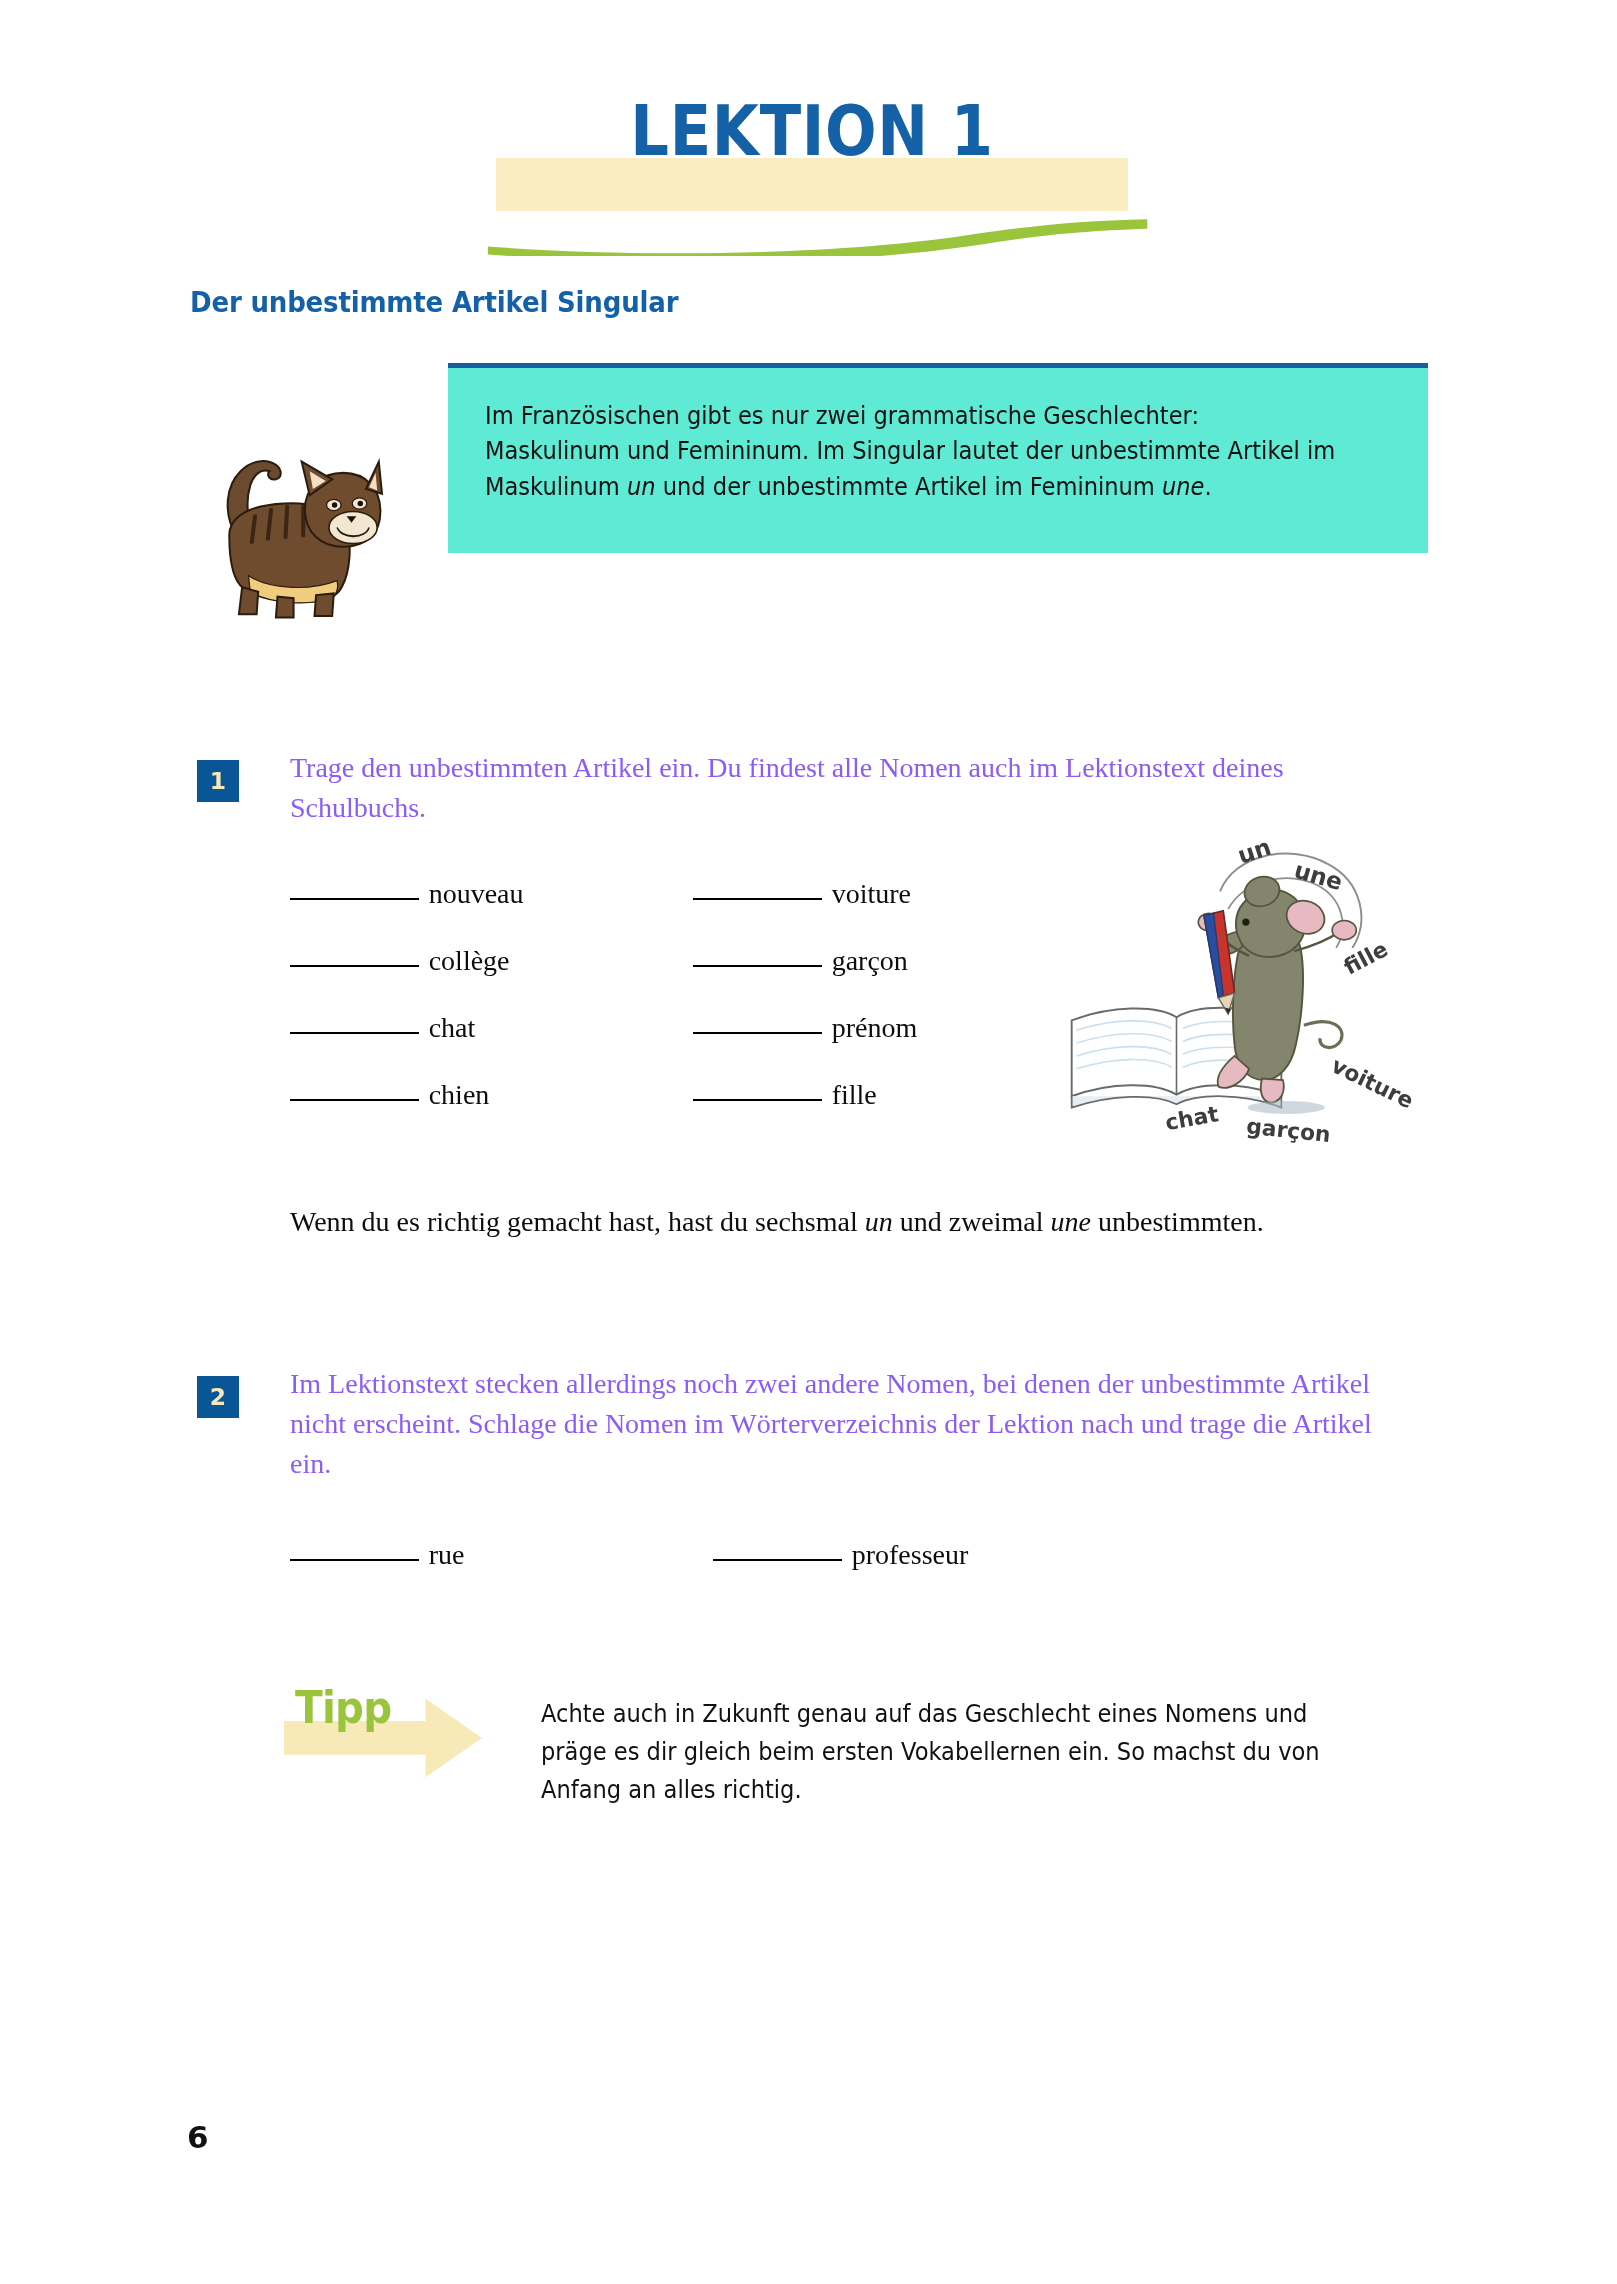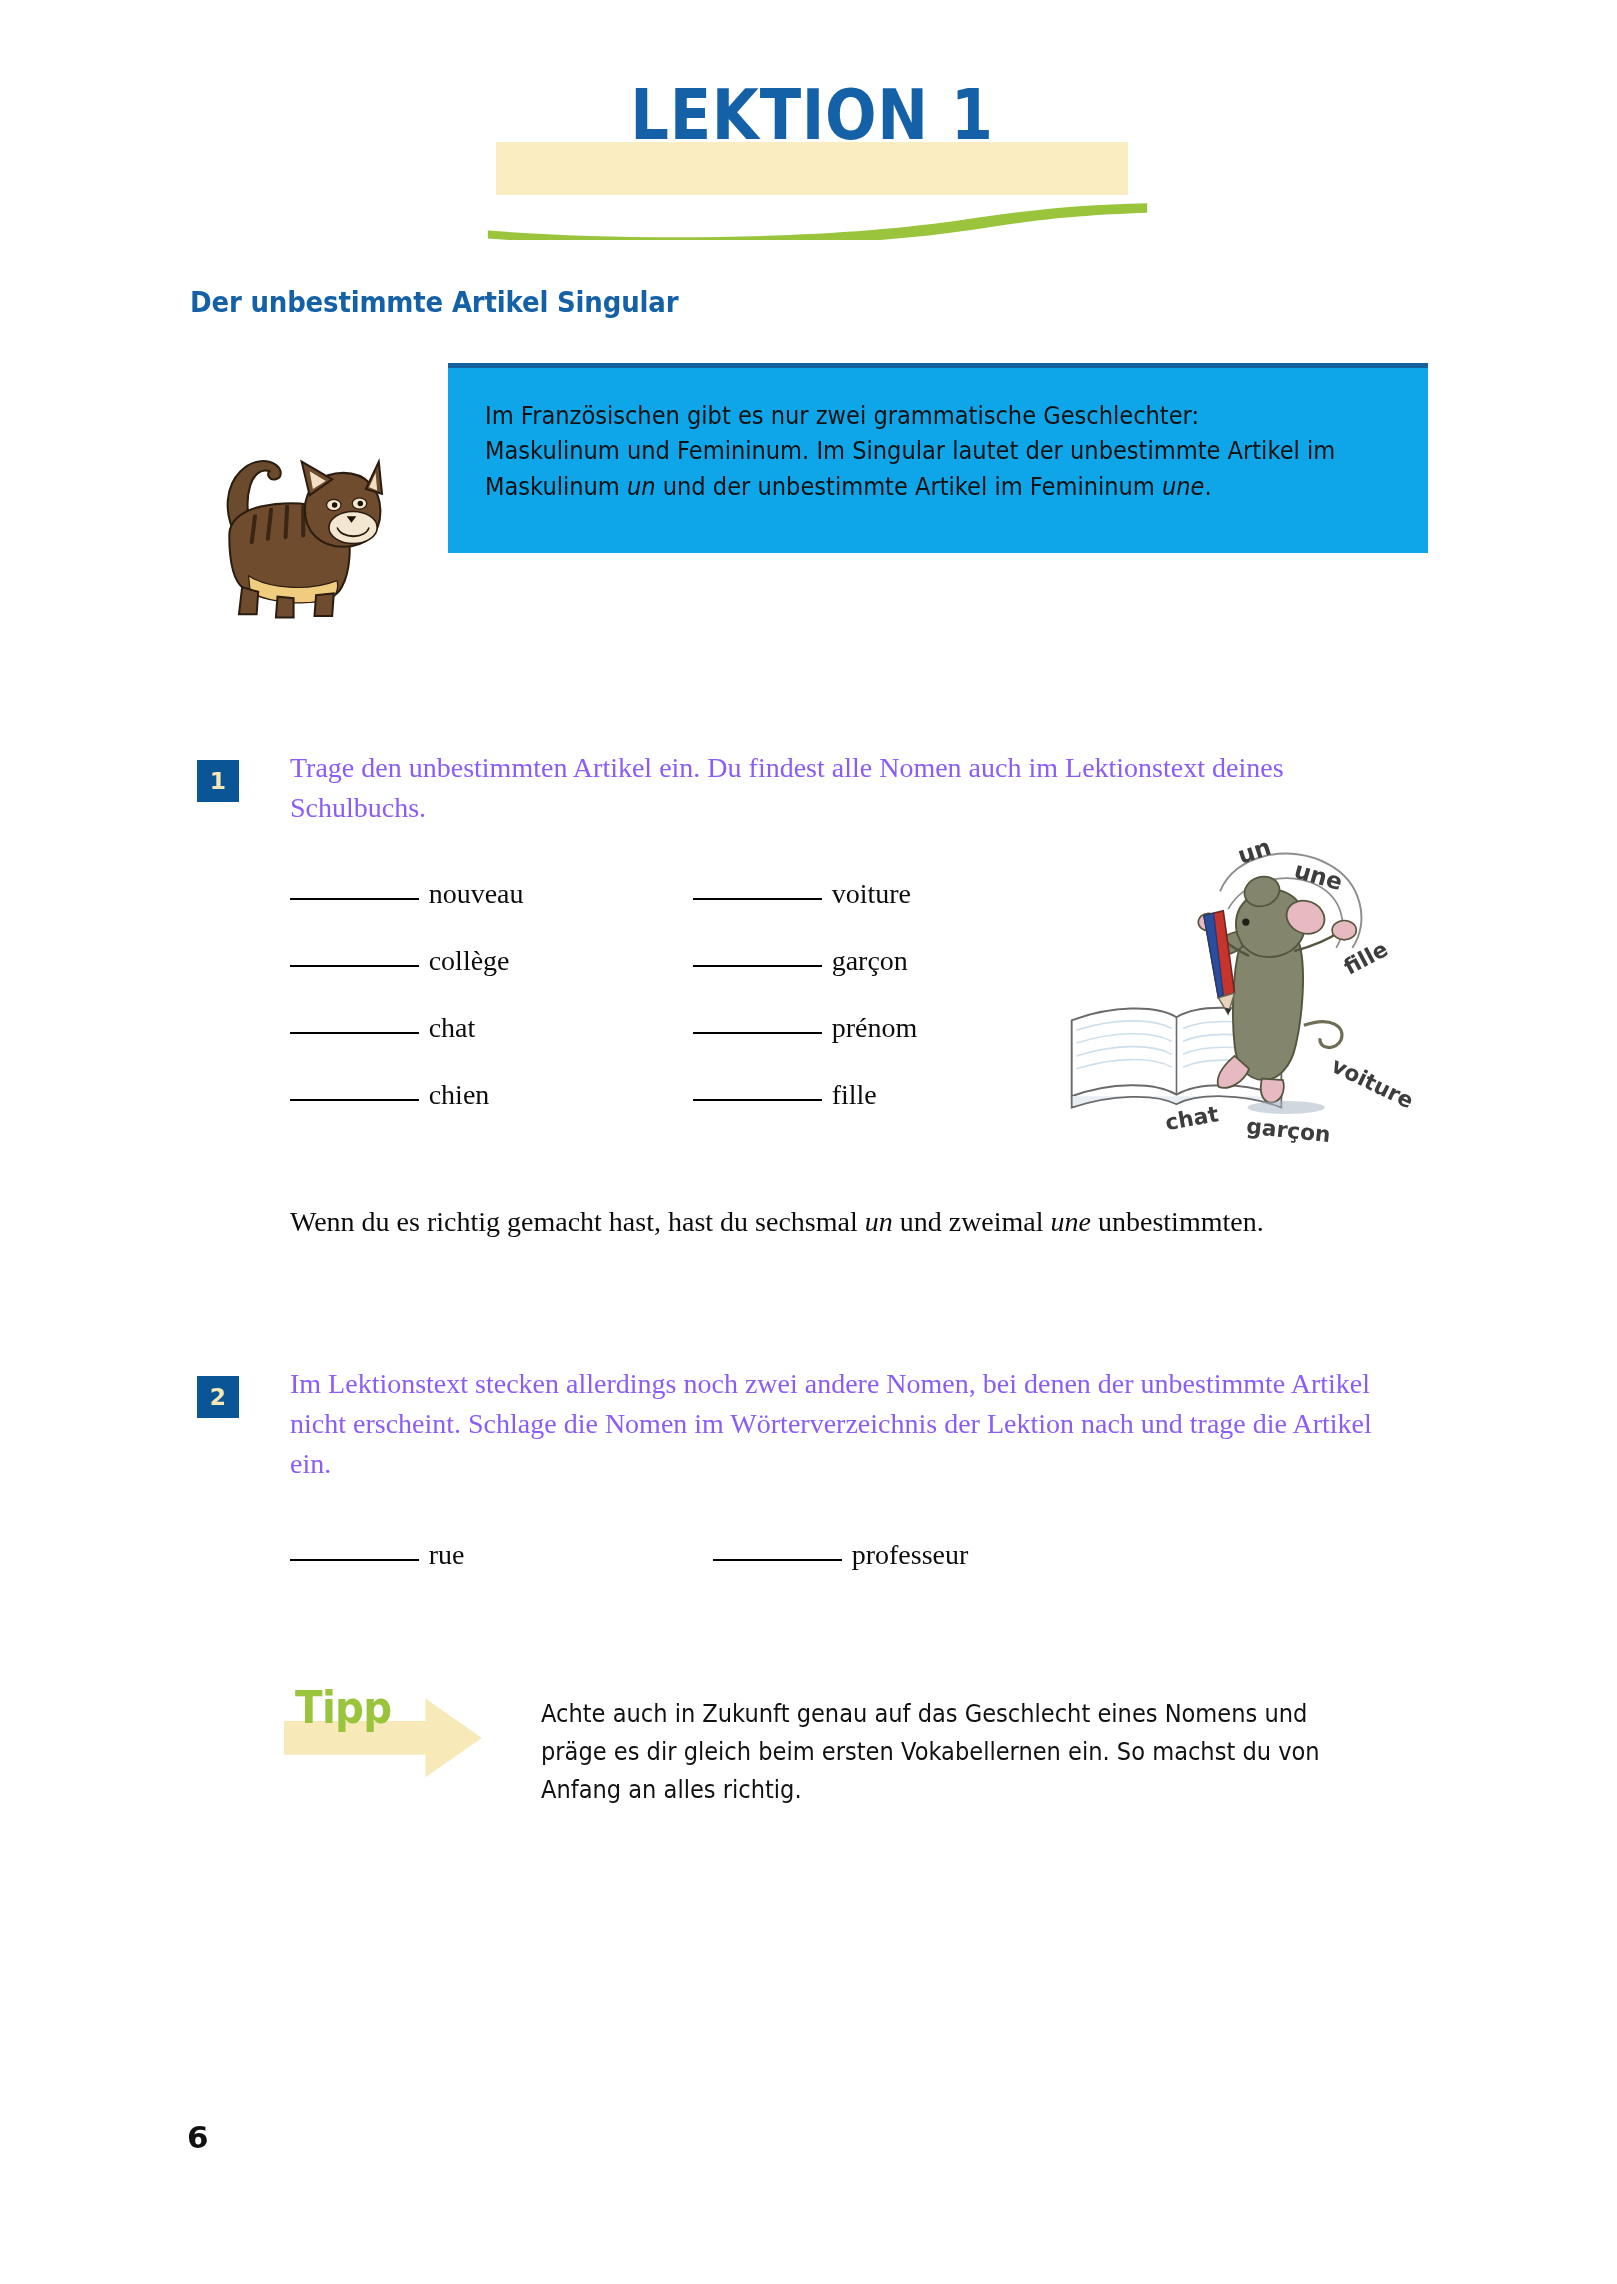--- a/index.html
+++ b/index.html
@@ -11,21 +11,21 @@
     width: 1618px;
     height: 2284px;
     position: relative;
     font-family: "Liberation Sans", sans-serif;
     overflow: hidden;
   }
 
   
   #lesson-header {
     position: absolute;
-    left: 0; top: 0;
+    left: 0; top: 16px;
     width: 1552px;
     height: 250px;
   }
   #lesson-banner-bar {
     position: absolute;
     left: 496px; top: 142px;
     width: 632px; height: 53px;
     background: #fbedc2;
   }
   #lesson-title {
@@ -61,21 +61,21 @@
     transform: scaleX(0.93);
     transform-origin: left top;
     white-space: nowrap;
   }
 
   
   #grammar-box {
     position: absolute;
     left: 448px; top: 363px;
     width: 980px;
-    background: #0ea5e9;
+    background: #5eead4;
     border-top: 5.6px solid #14609f;
     box-sizing: border-box;
     padding: 31px 37px 27px 37px;
   }
   .gb-paragraph {
     font-family: "DejaVu Sans", sans-serif;
     font-size: 24px;
     line-height: 1.47;
     color: #111111;
     transform: scaleX(0.94);

